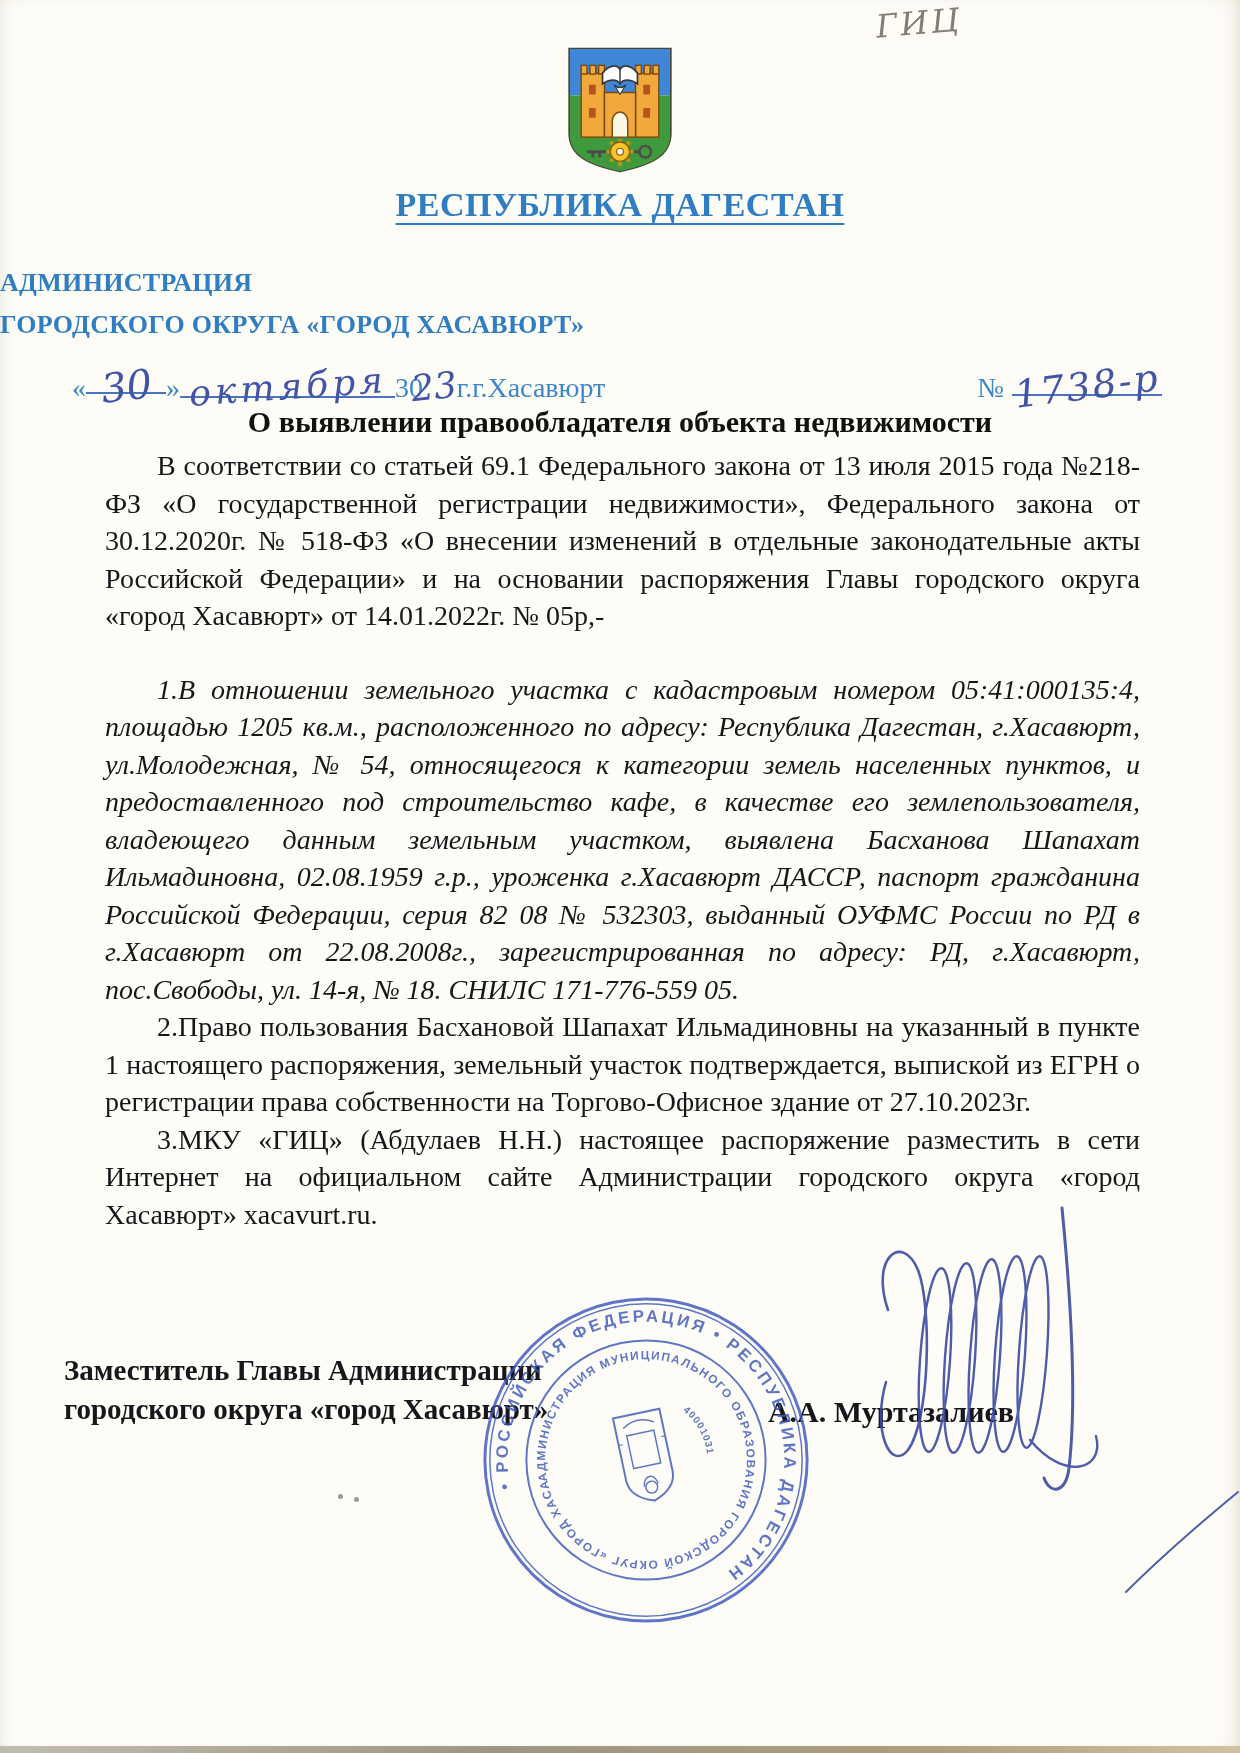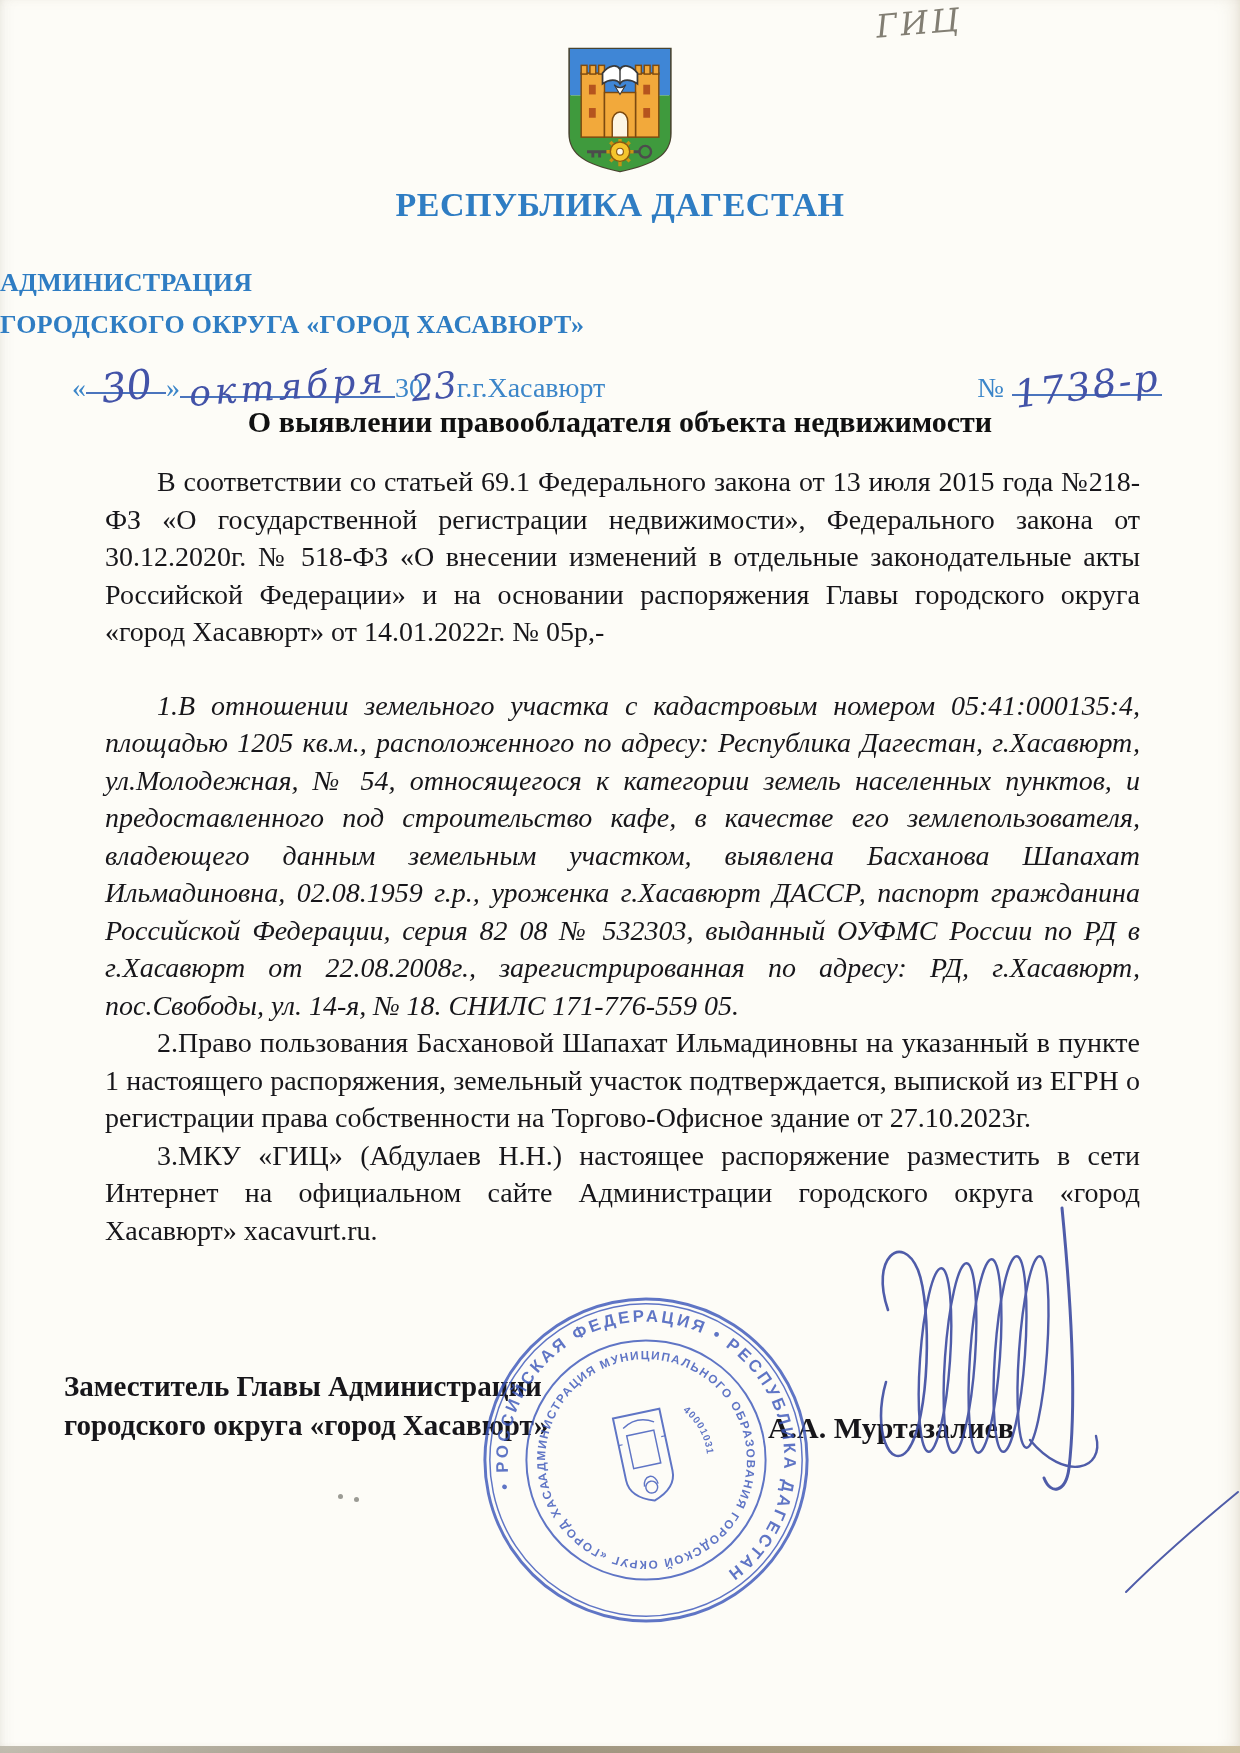--- a/index.html
+++ b/index.html
@@ -15,21 +15,21 @@
     box-shadow: inset -12px 0 20px -10px rgba(140,120,80,.22),
                 inset 10px 0 16px -10px rgba(120,120,120,.14),
                 inset 0 -6px 10px -4px rgba(120,100,60,.18);
   }
   
   .emblem-wrap { display:flex; justify-content:center; margin-top:44px; }
   .republic {
     margin-top:12px; text-align:center;
     font-size:34px; font-weight:bold; letter-spacing:.5px;
     color:#2f7dc3;
-    text-decoration-thickness:2px; text-underline-offset:7px;
+    text-decoration:underline; text-decoration-thickness:2px; text-underline-offset:7px;
   }
   .org { margin-top:38px; color:#2f7dc3;
          font-size:26px; font-weight:bold; line-height:42px; letter-spacing:.3px; }
   .doc-type { margin-top:28px; text-align:center; color:#3f93d6;
               font-size:44px; font-weight:bold; letter-spacing:1px; line-height:48px; }
   
   .date-row {
     margin-top:14px; padding:0 78px 0 72px;
     display:flex; align-items:baseline;
     color:#3c86c9; font-size:28px;
@@ -45,21 +45,21 @@
     font-family:"DejaVu Serif", serif; font-style:italic;
     color:#4353a8; display:inline-block;
   }
   .hand-day { font-size:40px; transform:rotate(-7deg); position:relative; top:3px; }
   .hand-month { font-size:36px; letter-spacing:4px; transform:rotate(-4deg); position:relative; top:2px; }
   .hand-year { font-size:36px; margin-left:-12px; transform:rotate(-6deg); position:relative; top:2px; }
   .hand-num { font-size:38px; letter-spacing:2px; transform:rotate(-7deg); position:relative; top:2px; }
   .printed { color:#3c86c9; }
   
   .doc-title { text-align:center; font-size:30px; font-weight:bold; color:#111; }
-  .body-text { margin-top:24px; padding:0 100px 0 105px; font-size:28px; line-height:37.5px;
+  .body-text { margin-top:8px; padding:0 100px 0 105px; font-size:28px; line-height:37.5px;
                text-align:justify; color:#17161a; }
   .body-text p { text-indent:52px; }
   .body-text p + p.spaced { margin-top:36px;font-style:italic; }
   
   .sig-row { margin-top:118px; padding:0 226px 0 64px;
              display:flex; justify-content:space-between; align-items:flex-end; }
   .sig-position { font-size:29px; font-weight:bold; line-height:39px; }
   .sig-name { font-size:30px; font-weight:bold; white-space:nowrap; }
   
   .pencil-note {

